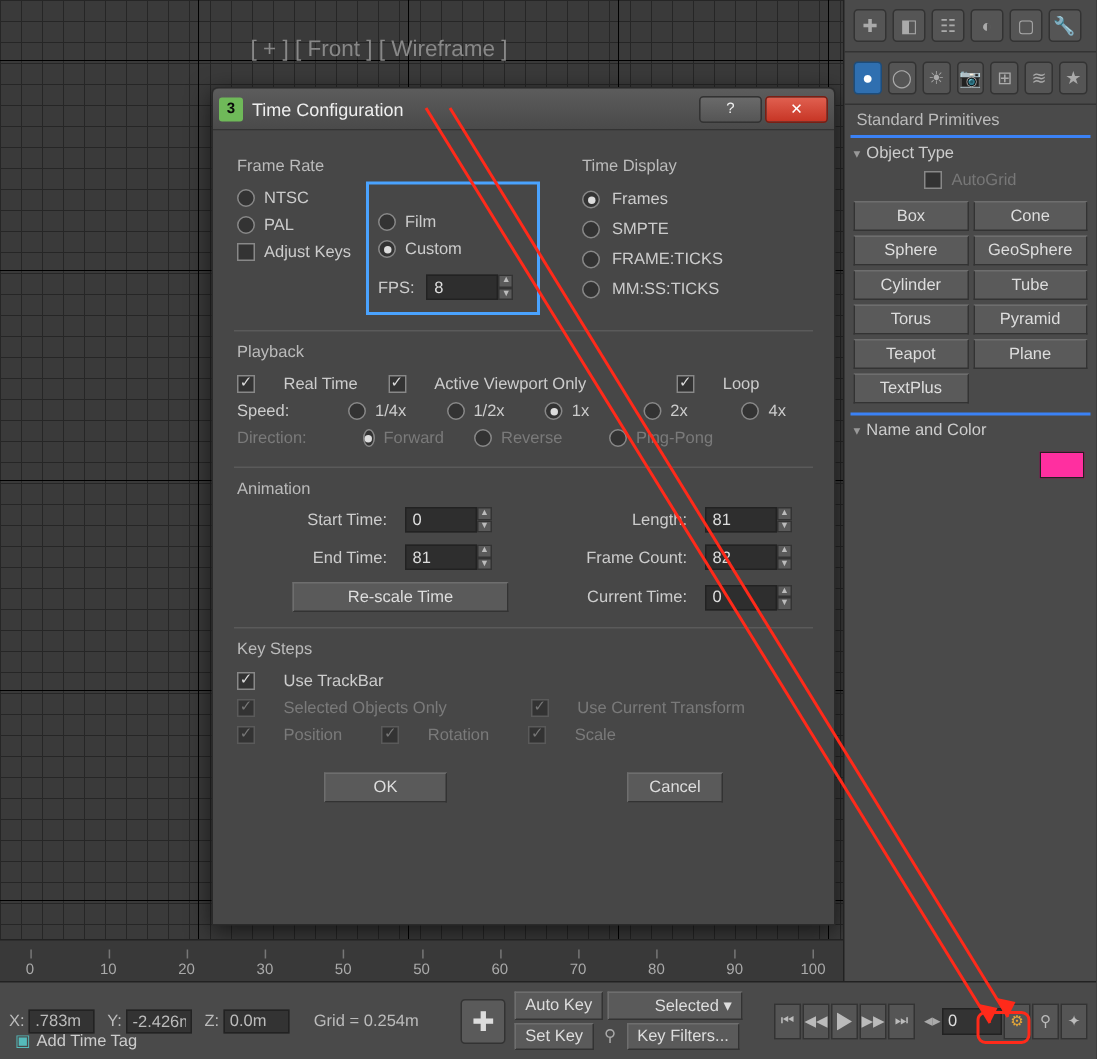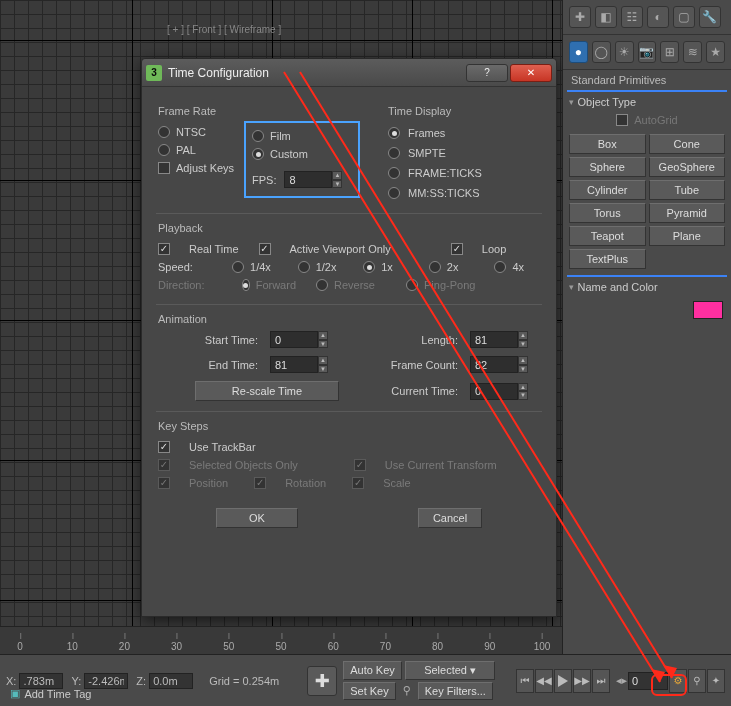--- a/index.html
+++ b/index.html
@@ -2,21 +2,21 @@
 <html><head>
 <meta charset="utf-8">
 <style>
 * { margin:0; padding:0; box-sizing:border-box; font-family:"Segoe UI",Tahoma,sans-serif; font-size:11px; -webkit-user-select:none; user-select:none; }
 body { width:731px; height:706px; background:#383838; overflow:hidden; position:relative; color:#ccc; }
 
 
 .viewport { position:absolute; left:0; top:0; width:562px; height:630px; background:#3a3a3a; }
 .grid { position:absolute; inset:0; background-image:linear-gradient(#262626 1px,transparent 1px),linear-gradient(90deg,#262626 1px,transparent 1px); background-size:14px 14px; }
 .grid-major { position:absolute; inset:0; background-image:linear-gradient(#000 1px,transparent 1px),linear-gradient(90deg,#000 1px,transparent 1px); background-size:140px 140px; background-position:-8px 40px; }
-.view-lbl { position:absolute; left:167px; top:24px; color:#888; font-size:10px; }
+.view-lbl { position:absolute; left:167px; top:24px; color:#888; font-size:15px; }
 
 
 .dlg { position:absolute; left:141px; top:58px; width:416px; height:559px; background:#474747; border:1px solid #2a2a2a; box-shadow:0 4px 16px rgba(0,0,0,.6); border-radius:4px 4px 0 0; }
 .titlebar { height:28px; background:linear-gradient(#5c5c5c,#4a4a4a); display:flex; align-items:center; padding:0 4px; border-radius:4px 4px 0 0; border-bottom:1px solid #333; }
 .tb-ico { width:16px; height:16px; background:#6fb959; border-radius:2px; display:flex; align-items:center; justify-content:center; color:#0a0a0a; font-weight:bold; font-size:10px; margin-right:6px; }
 .titlebar span.title { flex:1; color:#eee; font-size:12px; }
 .tb-btns { display:flex; gap:2px; }
 .tb-btn { width:42px; height:18px; border-radius:3px; display:flex; align-items:center; justify-content:center; font-size:10px; }
 .tb-help { background:linear-gradient(#6a6a6a,#555); color:#eee; border:1px solid #333; }
 .tb-close { background:linear-gradient(#e06050,#c73525); color:#fff; border:1px solid #7a1f14; }
@@ -26,21 +26,21 @@
 .group.no-top { border-top:none; }
 .group-lbl { color:#bbb; margin-bottom:6px; }
 
 
 .toprow { display:flex; gap:0; }
 .col-fr { width:230px; }
 .col-td { flex:1; }
 .rp-item { width:86px; display:flex; align-items:center; gap:6px; padding:3px 0; }
 .radio { width:12px; height:12px; border-radius:50%; border:1px solid #888; background:#333; display:flex; align-items:center; justify-content:center; }
 .radio.on::after { content:""; width:5px; height:5px; border-radius:50%; background:#ddd; }
-.fps-box { border:2px solid #4aa3ff; padding:4px 6px 8px; margin-top:-2px; width:116px; }
+.fps-box { border:2px solid #4aa3ff; padding:16px 6px 8px; margin-top:-2px; width:116px; }
 .fps-row { display:flex; align-items:center; gap:8px; margin-top:8px; }
 .spinner { display:flex; }
 .spinner input { width:48px; height:17px; background:#2e2e2e; border:1px solid #222; color:#ddd; padding:0 4px; font-size:11px; }
 .spinner .spn-btns { width:10px; display:flex; flex-direction:column; }
 .spn-b { flex:1; background:#5a5a5a; border:1px solid #333; font-size:6px; line-height:6px; text-align:center; color:#bbb; }
 
 .td-item { display:flex; align-items:center; gap:8px; padding:4px 0; }
 
 
 .chk { width:12px; height:12px; border:1px solid #888; background:#333; display:flex; align-items:center; justify-content:center; }
@@ -398,21 +398,21 @@
   <span class="coord"><span>Z:</span> <input value="0.0m" style=""></span>
   <span class="coord" style="margin-left:8px">Grid = 0.254m</span>
   <div style="display:flex;align-items:center;gap:4px;margin-left:-230px;margin-top:26px;position:absolute;left:240px;">
     <span style="color:#5bb;">▣</span>
     <span>Add Time Tag</span>
   </div>
   <div class="plus-btn" style="margin-left:20px">✚</div>
   <div class="ak-stack">
     <div style="display:flex;gap:3px;">
       <div class="btn">Auto Key</div>
-      <div class="btn" style="width:90px;text-align:center"><span>Selected</span> ▾</div>
+      <div class="btn" style="width:90px;text-align:right"><span>Selected</span> ▾</div>
     </div>
     <div style="display:flex;gap:3px;">
       <div class="btn">Set Key</div>
       <span style="padding:2px 4px;color:#aaa">⚲</span>
       <div class="btn">Key Filters...</div>
     </div>
   </div>
   <div class="trans">
     <div class="trans-btn">⏮</div>
     <div class="trans-btn">◀◀</div>

